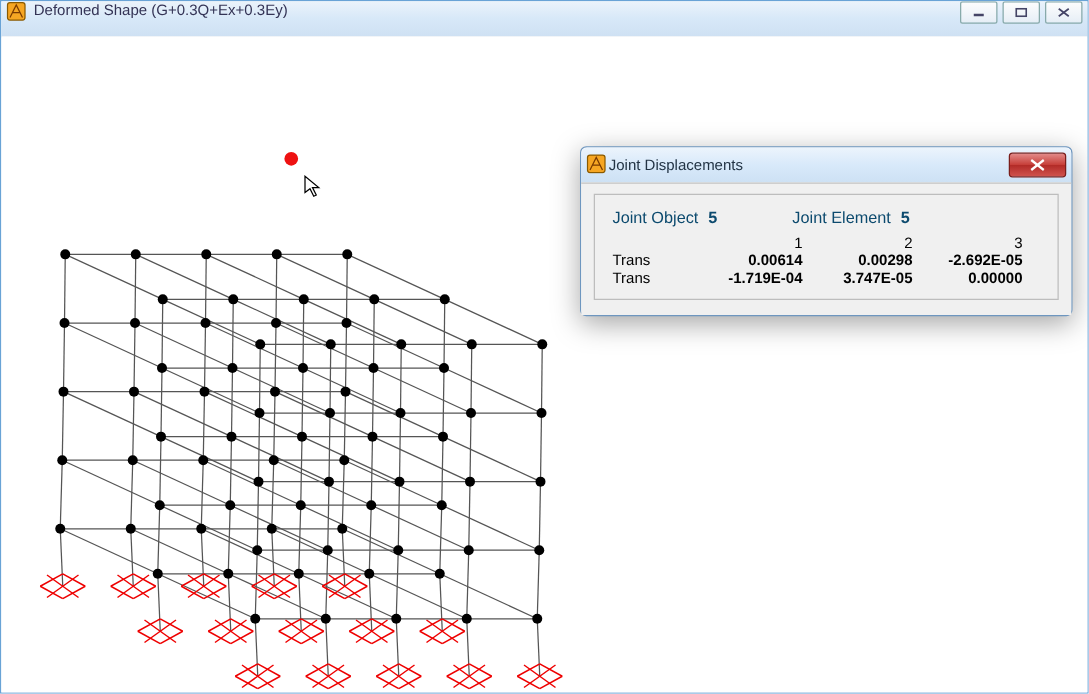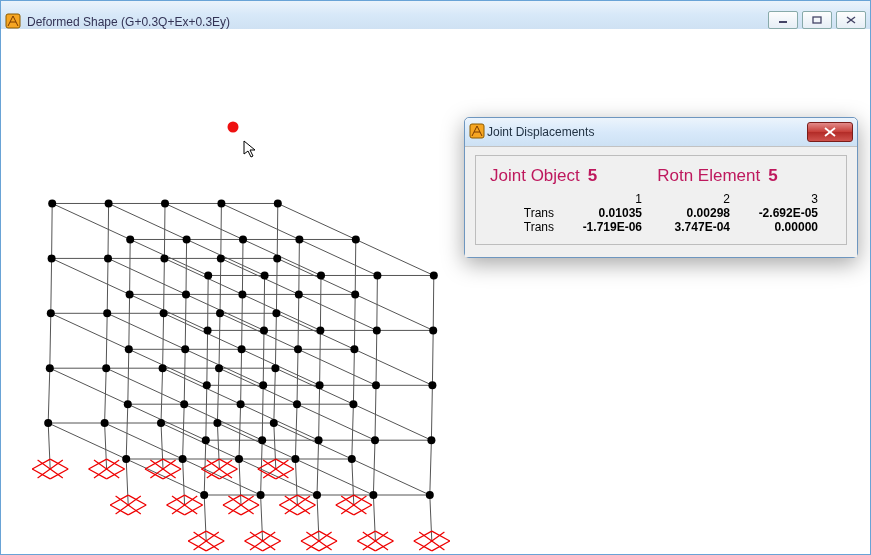--- a/index.html
+++ b/index.html
@@ -1,39 +1,39 @@
 <!DOCTYPE html>
 <html><head>
 <meta charset="utf-8">
 <style>
   html,body{margin:0;padding:0;font-family:"Segoe UI",Tahoma,sans-serif;font-size:12px;background:#fff}
   .app{position:relative;width:871px;height:555px;border:1px solid #69a3d6;box-sizing:border-box;background:#fff;overflow:hidden}
-  .titlebar{height:28px;background:linear-gradient(#ebf3fb,#d7e8f8 50%,#cfe1f3);border-bottom:1px solid #b6c8da;display:flex;align-items:flex-end;padding:0 4px}
+  .titlebar{height:28px;background:linear-gradient(#ebf3fb,#d7e8f8 50%,#cfe1f3);border-bottom:1px solid #b6c8da;display:flex;align-items:flex-start;padding:0 4px}
   .titlebar .appicon{width:16px;height:16px;margin-right:6px;display:inline-flex}
   .titlebar .title{color:#335;flex:0 0 auto;user-select:none}
   .titlebar .spacer{flex:1 1 auto}
   .winbtn{width:28px;height:16px;margin-left:4px;border:1px solid #8aa;border-radius:2px;background:linear-gradient(#fdfdfd,#e6eef6);display:flex;align-items:center;justify-content:center}
   .winbtn svg{display:block}
   .canvas{position:absolute;left:0;top:28px;right:0;bottom:0;background:#fff}
   .canvas svg{position:absolute;left:0;top:0}
   .popup{position:absolute;width:392px;box-shadow:0 6px 22px rgba(0,0,0,.35);border:1px solid #6e96bf;border-radius:5px;background:#fff}
   .popup .pt{height:28px;background:linear-gradient(#ecf4fc,#d8e9fa 50%,#cde1f4);display:flex;align-items:center;padding:0 4px;border-top-left-radius:5px;border-top-right-radius:5px}
   .popup .pt .title{color:#234;margin-left:2px}
   .popup .pt .spacer{flex:1 1 auto}
   .closebtn{width:44px;height:18px;border-radius:3px;background:linear-gradient(#e28a89,#c7403a 48%,#b32c28 52%,#cf524d);border:1px solid #7a1e1b;display:flex;align-items:center;justify-content:center}
   .closebtn svg{display:block}
   .popbody{background:#f0f0f0;border-top:1px solid #c2c2c2;padding:8px 10px 12px 10px}
   .inner{border:1px solid #bdbdbd;background:#f0f0f0;padding:10px 10px 10px 14px}
   .row{display:flex;align-items:baseline;margin:0 0 6px 0}
-  .lbl{font-size:17px;color:#be185d}
+  .lbl{font-size:13px;color:#0c4a6e}
   .bold{font-weight:700}
   .grid{display:grid;grid-template-columns:64px 84px 84px 84px;column-gap:4px}
   .grid div{text-align:right;font-size:12px;color:#000}
   .grid .h{font-weight:400}
-  .grid .rh{text-align:right}
+  .grid .rh{text-align:left}
 </style>
 </head>
 <body>
 
 <div class="app">
   <div class="titlebar">
     <span class="appicon">
       <svg width="16" height="16">
           <rect x="1" y="1" width="14" height="14" rx="2" fill="#f6a623" stroke="#8a5a00"></rect>
           <path d="M3 13 L8 3 L13 13 M5 9 H11" stroke="#7a3a00" stroke-width="1" fill="none"></path>
@@ -464,35 +464,35 @@
             <line x1="11" y1="1" x2="1" y2="9" stroke="#fff" stroke-width="1.8"></line>
           </svg>
       </span>
     </div>
     <div class="popbody">
       <div class="inner">
         <div class="row">
           <span class="lbl">Joint  Object</span>
           <span class="lbl bold" style="margin-left:8px">5</span>
           <span style="flex:0 0 60px"></span>
-          <span class="lbl">Rotn  Element</span>
+          <span class="lbl">Joint  Element</span>
           <span class="lbl bold" style="margin-left:8px">5</span>
         </div>
         <div class="grid">
           <div class="rh"></div>
           <div class="h">1</div>
           <div class="h">2</div>
           <div class="h">3</div>
 
           <div class="rh">Trans</div>
-          <div class="bold">0.01035</div>
+          <div class="bold">0.00614</div>
           <div class="bold">0.00298</div>
           <div class="bold">-2.692E-05</div>
 
           <div class="rh">Trans</div>
-          <div class="bold">-1.719E-06</div>
-          <div class="bold">3.747E-04</div>
+          <div class="bold">-1.719E-04</div>
+          <div class="bold">3.747E-05</div>
           <div class="bold">0.00000</div>
         </div>
       </div>
     </div>
   </div>
 </div>
 
 </body></html>

